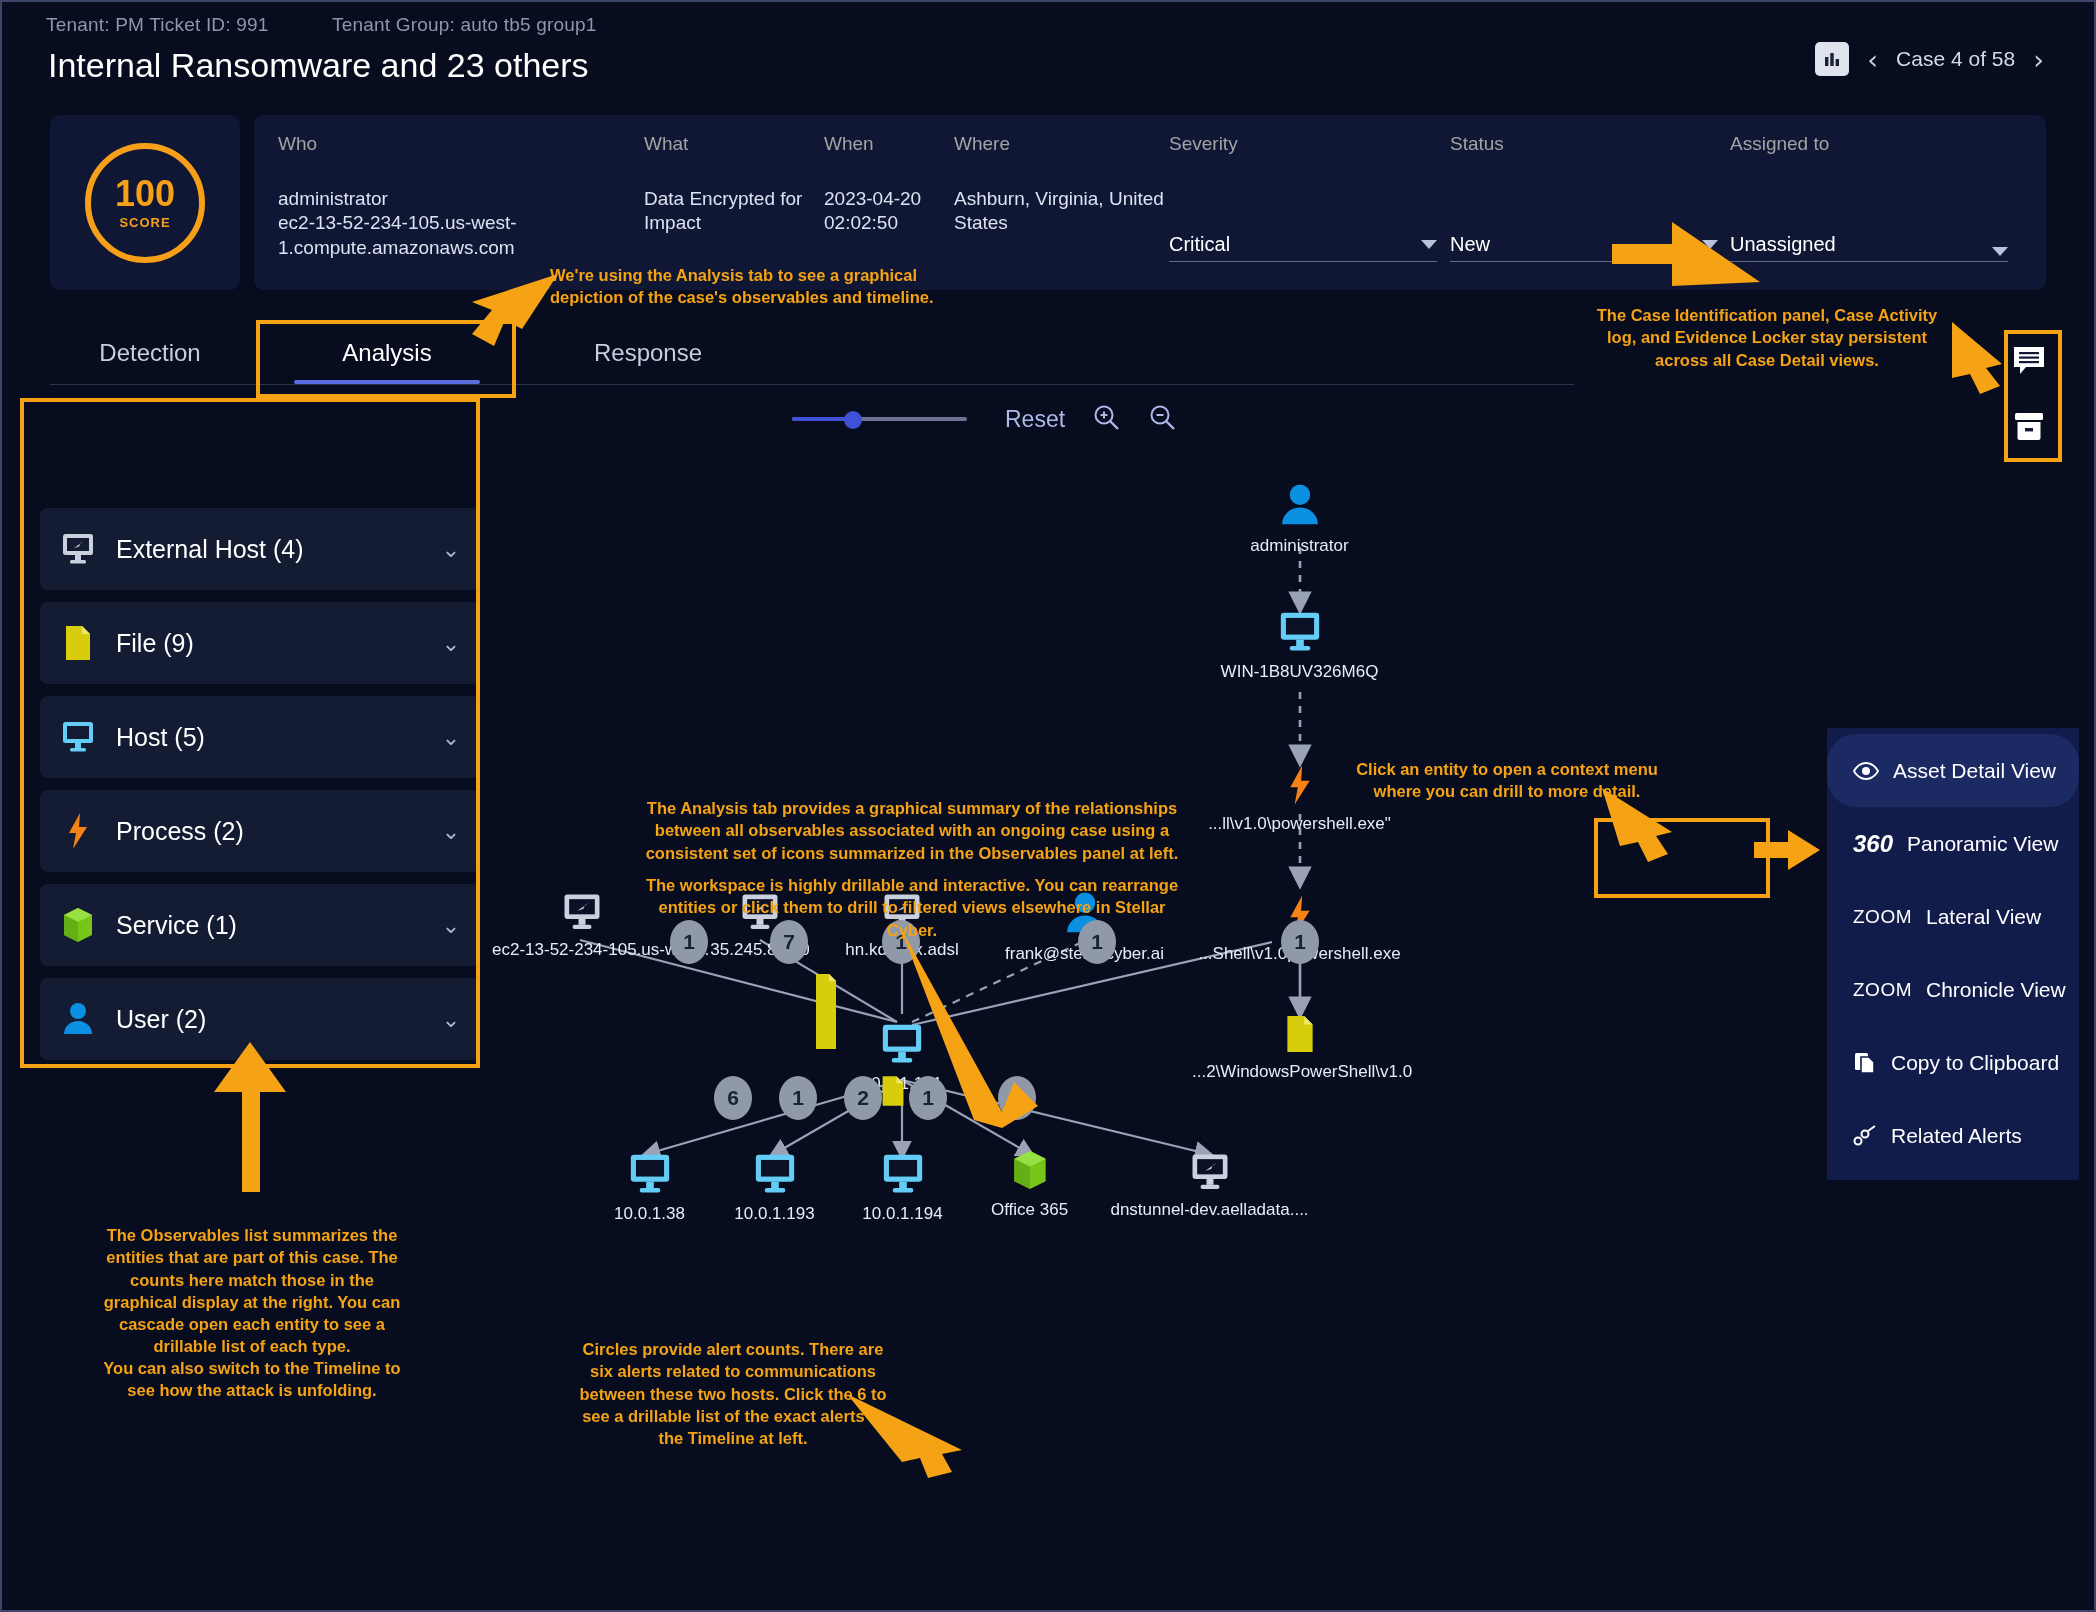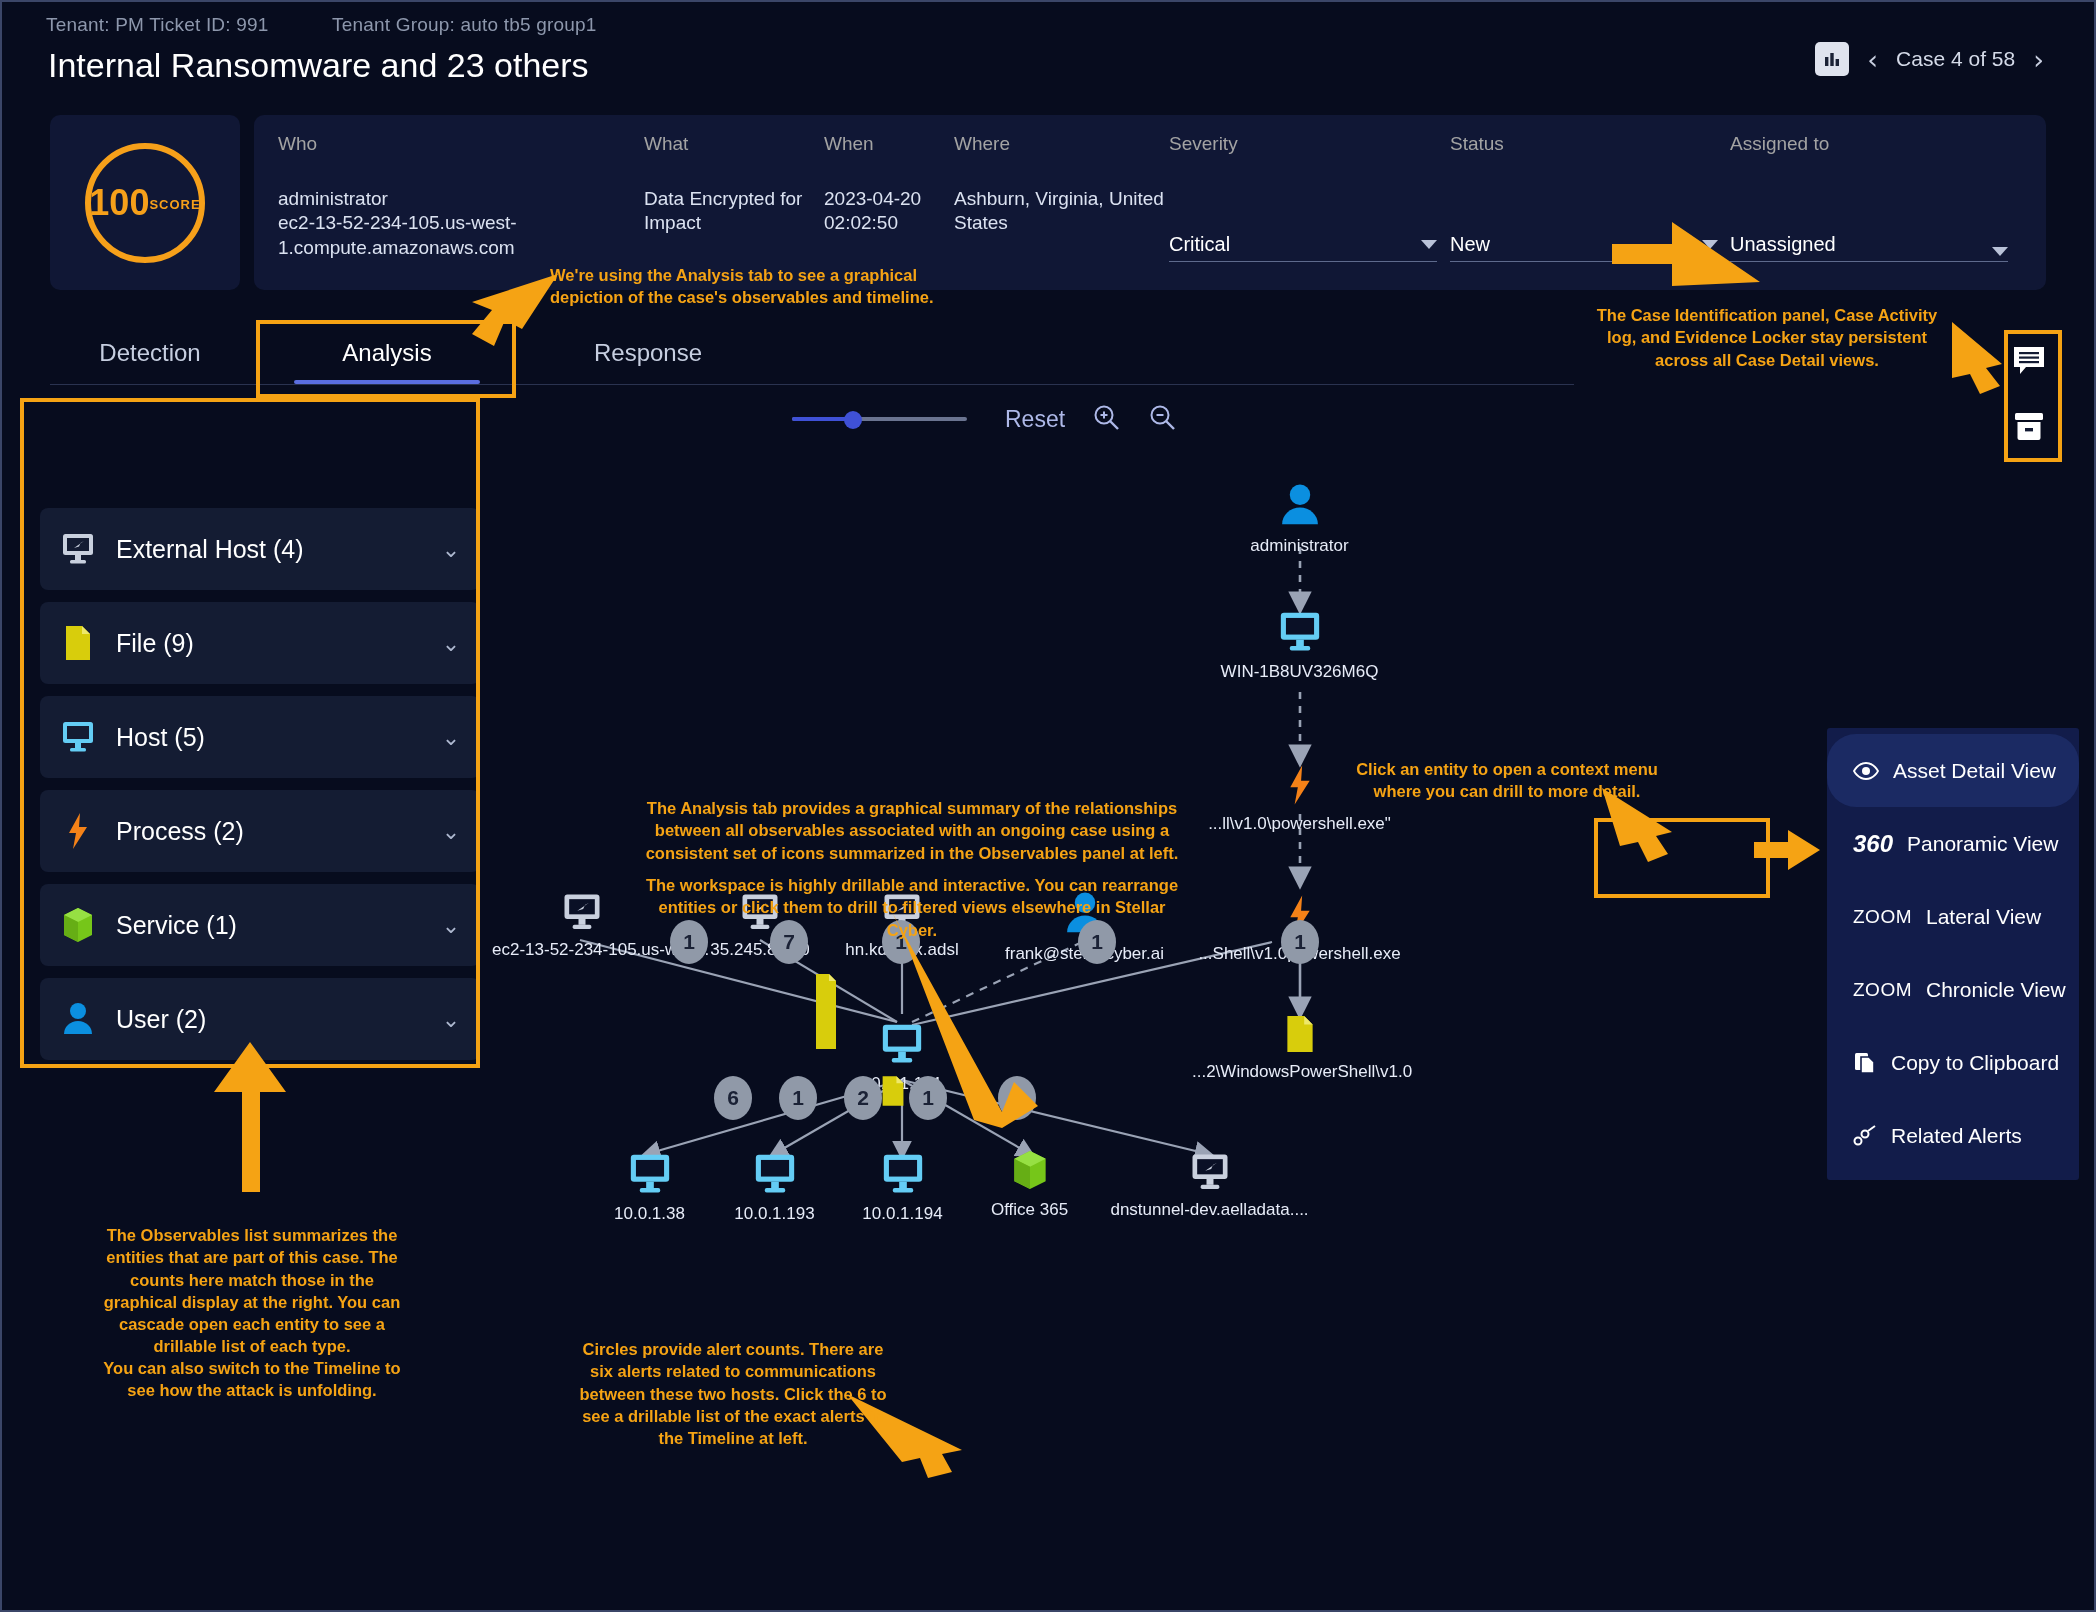--- a/index.html
+++ b/index.html
@@ -15,21 +15,21 @@
   .casetitle{position:absolute;left:46px;top:44px;font-size:34px;color:#ffffff;font-weight:400;}
 
   .casenav{position:absolute;right:50px;top:40px;display:flex;align-items:center;gap:18px;}
   .statbtn{width:34px;height:34px;border-radius:5px;background:#dfe3ee;display:flex;align-items:center;justify-content:center;}
   .statbtn svg{display:block;}
   .chev{font-size:27px;color:#c8cfe0;line-height:1;cursor:pointer;font-family:"DejaVu Sans",sans-serif;}
   .casecount{font-size:21px;color:#d4dae8;}
 
   
   .scorebox{position:absolute;left:48px;top:113px;width:190px;height:175px;background:#101735;border-radius:10px;display:flex;align-items:center;justify-content:center;}
-  .ring{width:108px;height:108px;border-radius:50%;border:6px solid #f6a01a;display:flex;align-items:center;justify-content:center;}
+  .ring{width:108px;height:108px;border-radius:50%;border:6px solid #f6a01a;display:flex;flex-direction:column;align-items:center;justify-content:center;}
   .ring .num{font-size:36px;color:#f6a01a;font-weight:700;line-height:1;}
   .ring .lbl{font-size:13px;color:#f6a01a;letter-spacing:1px;margin-top:3px;font-weight:700;}
 
   .infobox{position:absolute;left:252px;top:113px;right:48px;height:175px;background:#101735;border-radius:10px;}
   .field{position:absolute;top:18px;}
   .field .k{font-size:19px;color:#a3a3a3;margin-bottom:32px;}
   .field .v{font-size:19px;color:#dbe2f1;line-height:1.28;}
   .select{position:absolute;bottom:28px;border-bottom:1px solid #5e6a8c;padding-bottom:5px;display:flex;align-items:center;justify-content:space-between;}
   .select .sv{font-size:20px;color:#ffffff;}
   .caret{width:0;height:0;border-left:8px solid transparent;border-right:8px solid transparent;border-top:9px solid #b9c2d8;}

